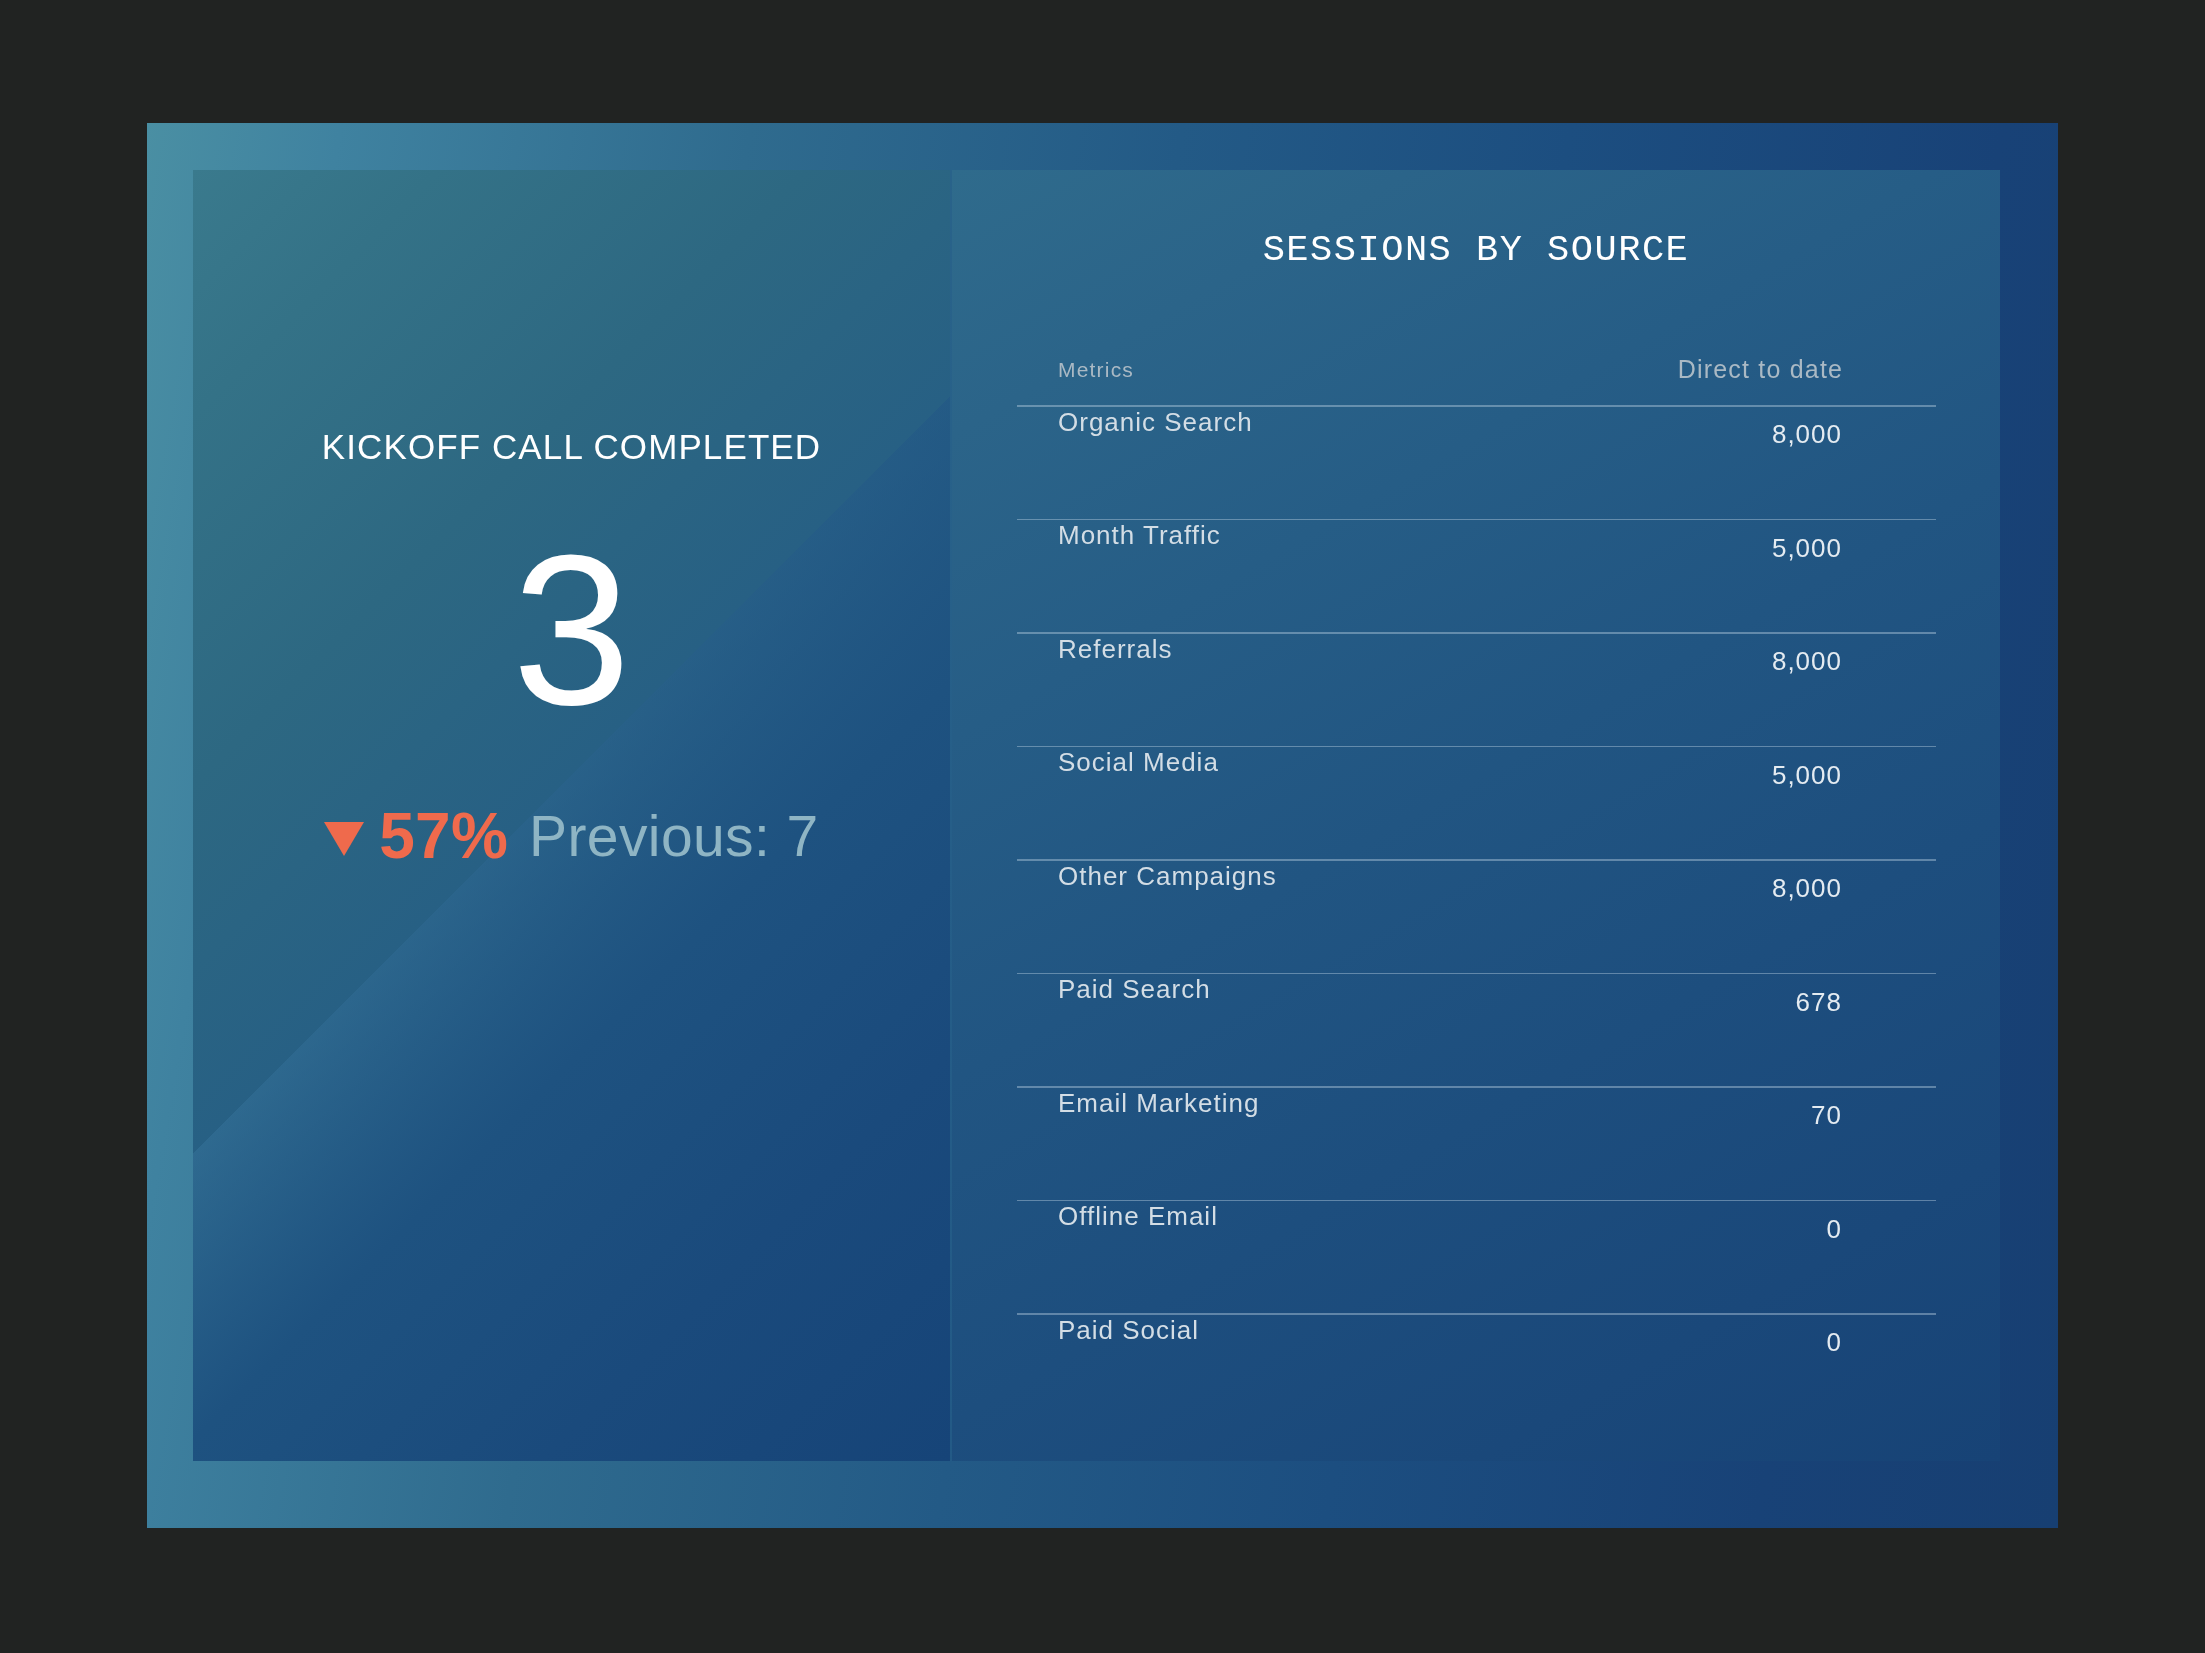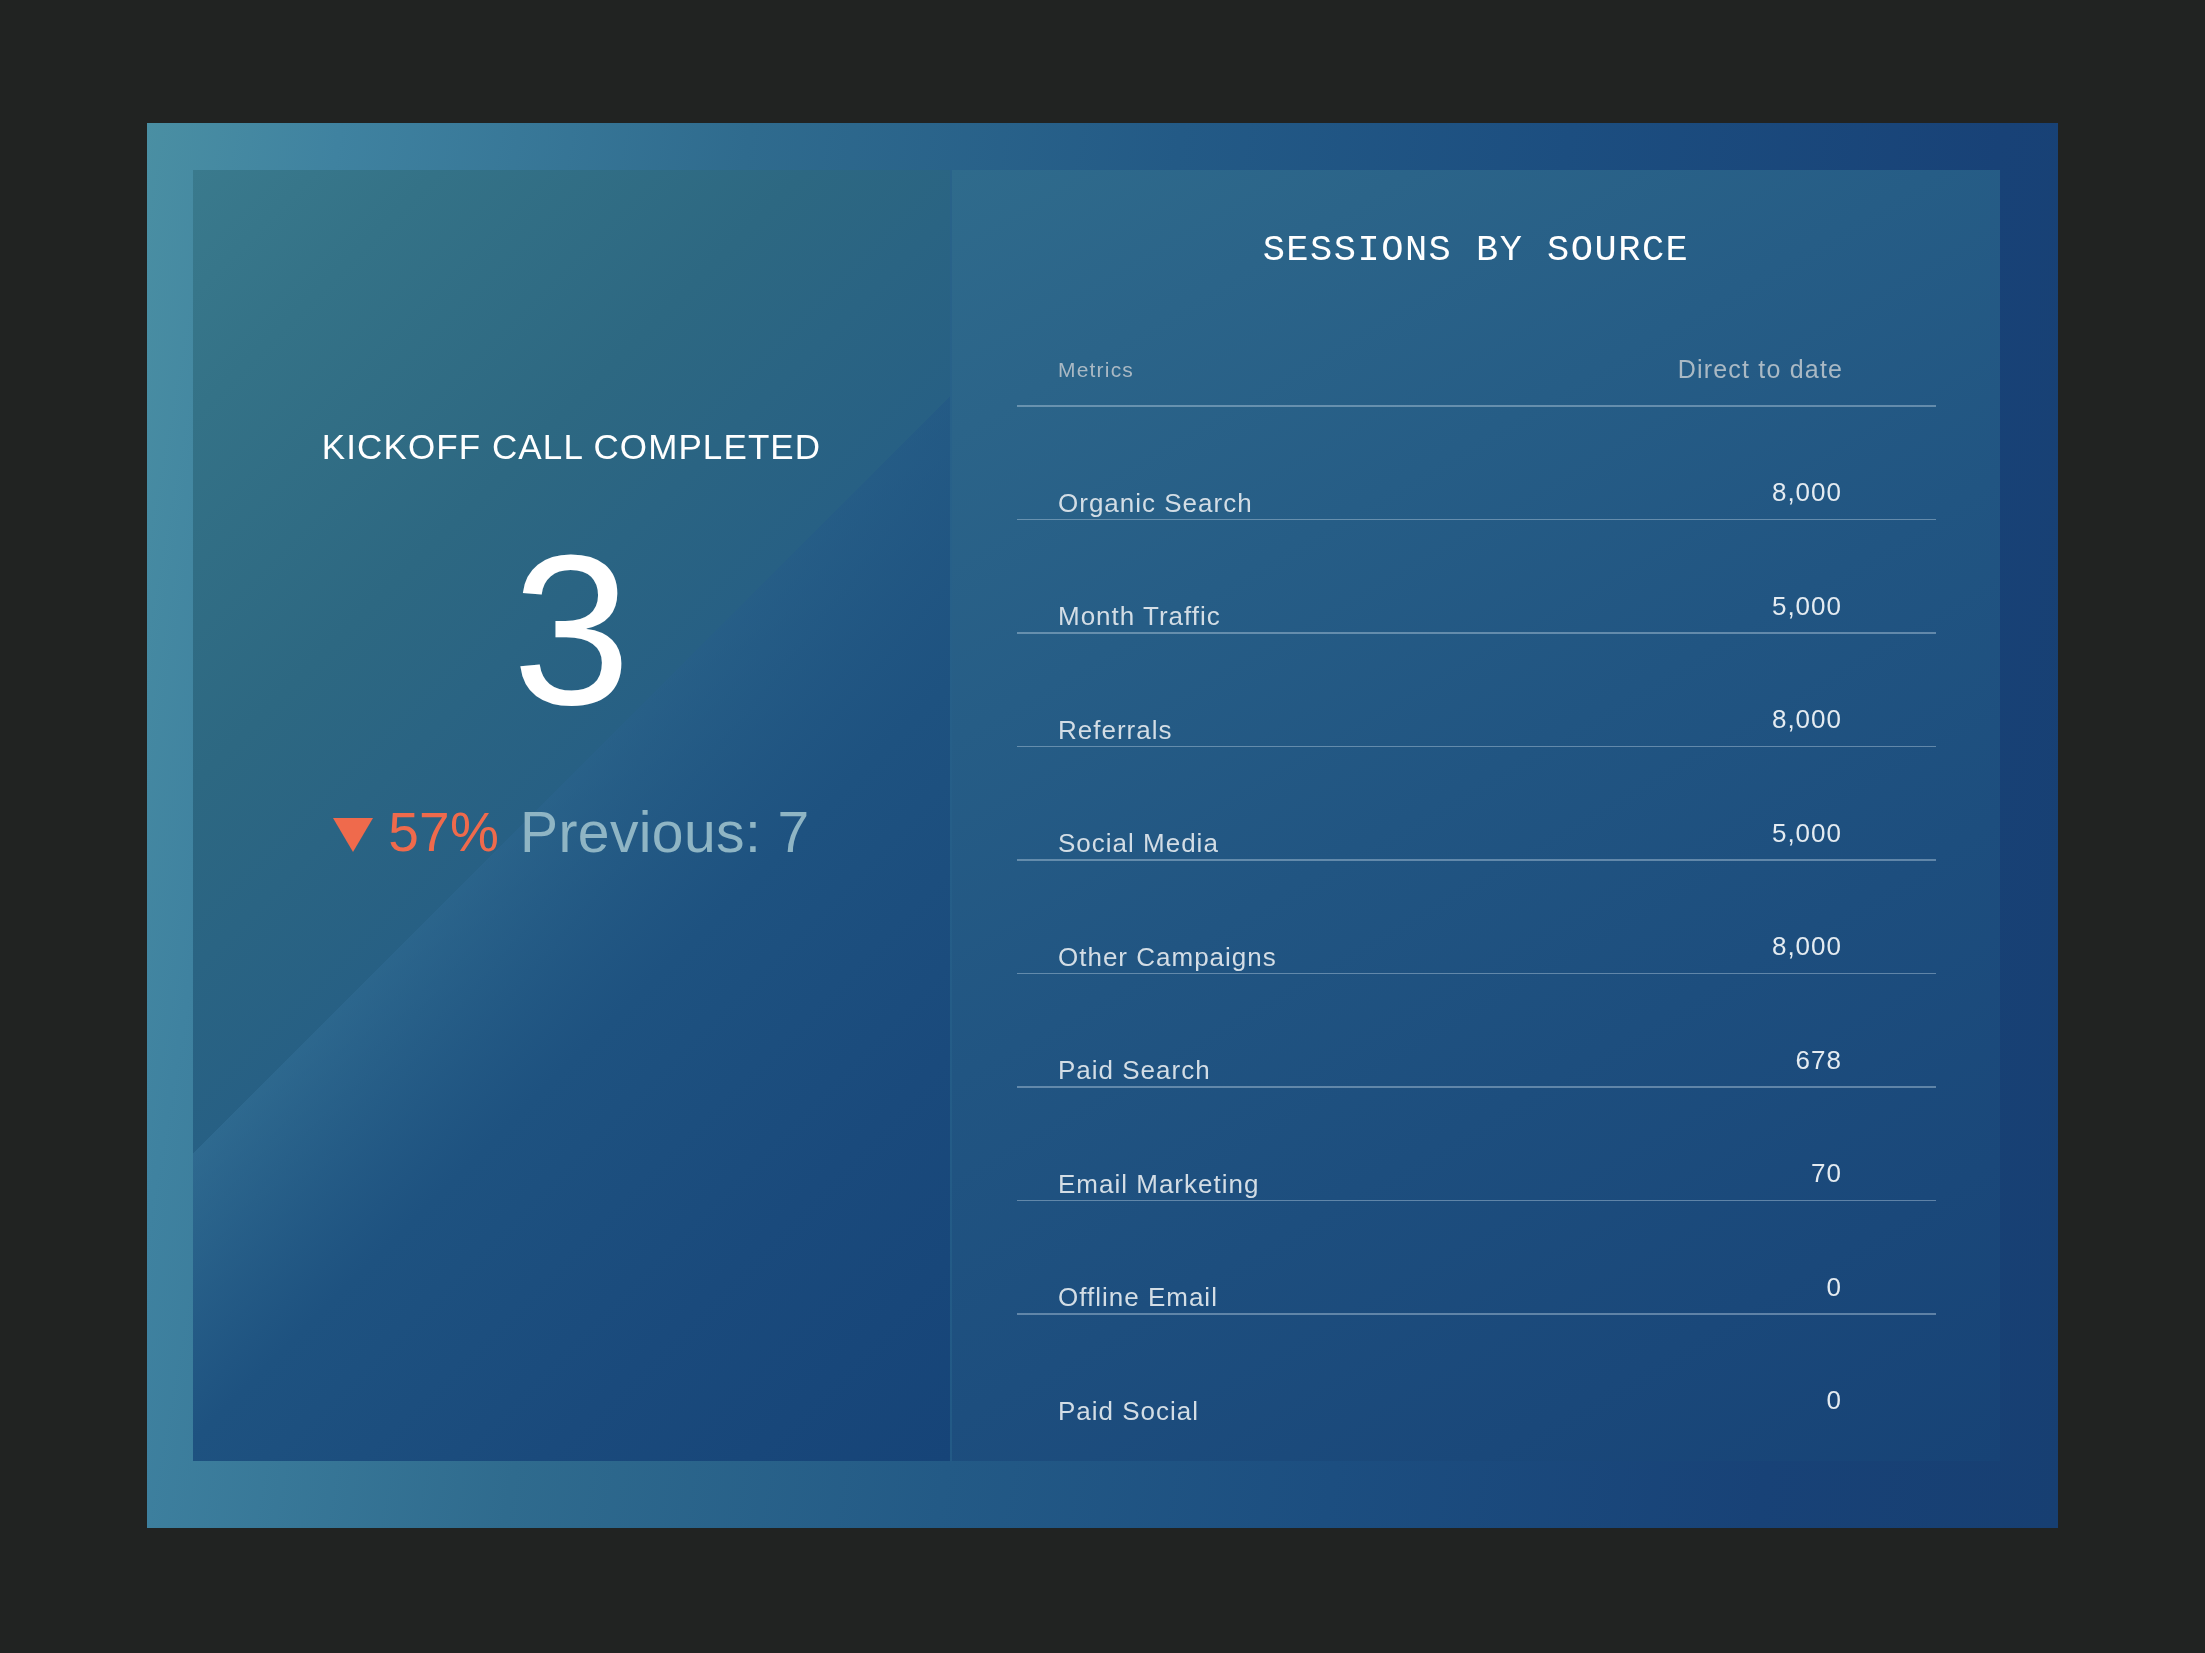--- a/index.html
+++ b/index.html
@@ -70,23 +70,23 @@
   }
   #kpi-delta-arrow {
     width:0; height:0;
     border-left:20px solid transparent;
     border-right:20px solid transparent;
     border-top:34px solid #ef6a4c;
     margin-right:14.7px;
     position:relative; top:2.9px;
   }
   #kpi-delta-pct {
-    font-size:55px;
+    font-size:64px;
     color:#ef6a4c;
-    font-weight:400;
+    font-weight:700;
     letter-spacing:0.4px;
     text-align:center;
   }
   #kpi-previous {
     font-size:57px;
     color:#8fb5c4;
     font-weight:400;
     margin-left:20.6px;
     letter-spacing:0.4px;
   }
@@ -138,21 +138,21 @@
   }
 
   .divider {
     height:1.5px;
     width:100%;
     background:rgba(190,212,228,0.42);
   }
 
   .tbody-row {
     display:flex;
-    align-items:flex-end;
+    align-items:flex-start;
     height:112px;
     position:relative;
     gap:28px;
   }
   .td-metric {
     flex:1;
     font-size:26px;
     color:#d3dde5;
     letter-spacing:1px;
     padding-left:41px;

